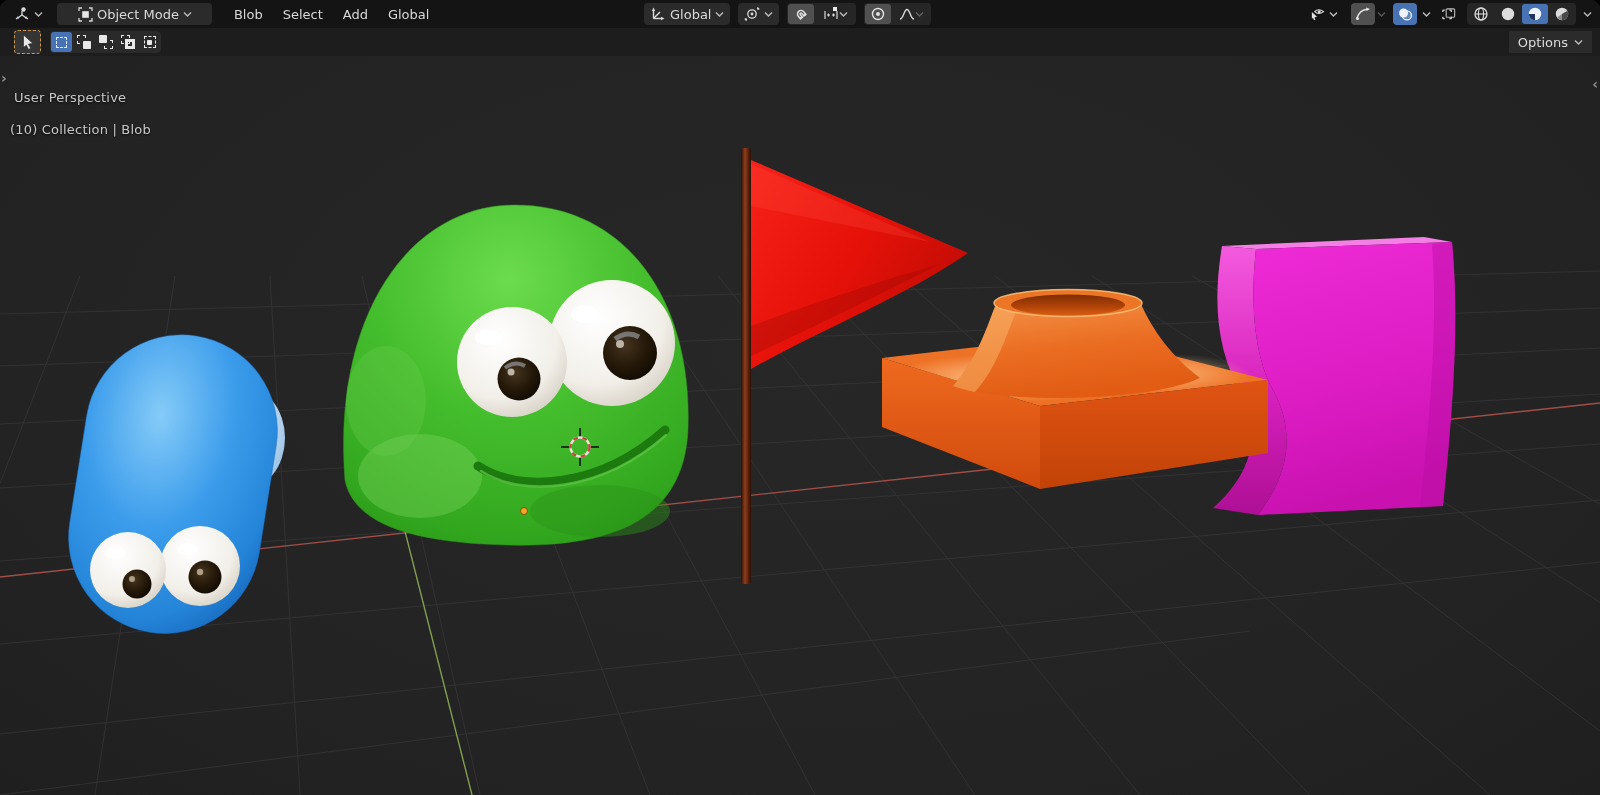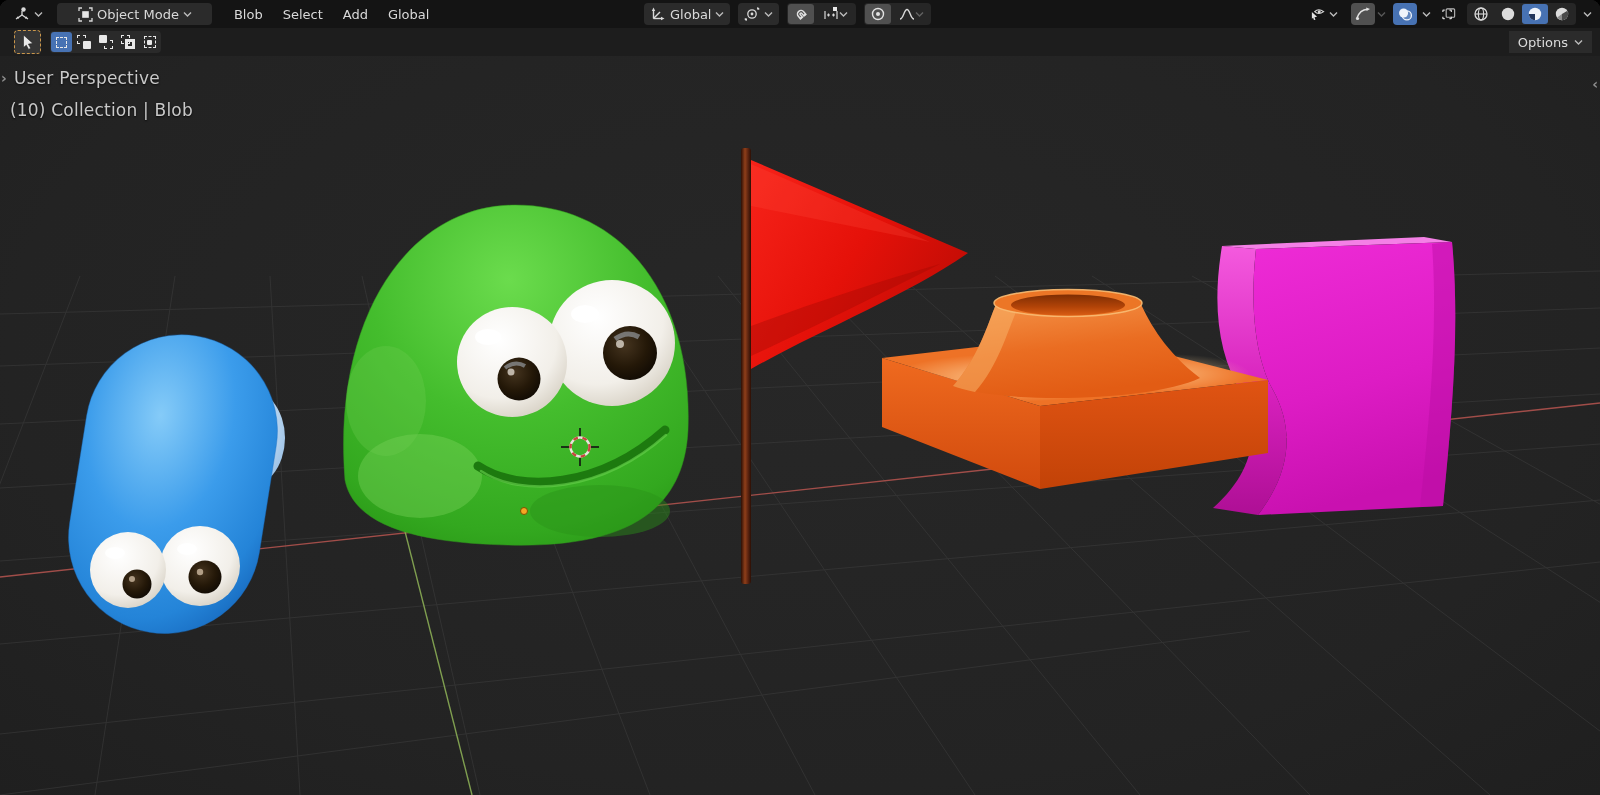--- a/index.html
+++ b/index.html
@@ -33,21 +33,21 @@
   .selmode.blue { background:#4772b3; }
   .dash-sq { width:11px; height:11px; border:1px dashed #e8e8e8; }
   .solid-sq { width:9px; height:9px; background:#e8e8e8; border-radius:1px; }
   .ring-sq { width:10px; height:10px; border:3px solid #e8e8e8; }
   .mini-wrap { position:relative; width:14px; height:14px; }
   .mini-wrap .a { position:absolute; }
   .options-btn { position:absolute; right:8px; top:3px; height:22px; display:flex; align-items:center; gap:6px; background:#2b2b2b; border-radius:0; padding:0 9px; color:#dcdcdc; font-size:13px; }
 
   
   .viewport { position:absolute; top:56px; left:0; width:1600px; height:739px; background:radial-gradient(ellipse at 50% 40%, #272727 0%, #232323 70%, #1f1f1f 100%); }
-  .vp-text { position:absolute; color:#c9c9c9; font-size:17px; text-shadow:0 1px 2px rgba(0,0,0,.8); letter-spacing:.2px; }
+  .vp-text { position:absolute; color:#c9c9c9; font-size:13px; text-shadow:0 1px 2px rgba(0,0,0,.8); letter-spacing:.2px;margin-top:22px; }
   .vp-line1 { left:14px; top:12px; }
   .vp-line2 { left:10px; top:44px; }
   .edge-chev { position:absolute; color:#8f8f8f; font-size:14px; font-weight:bold; }
   .edge-left { left:1px; top:14px; }
   .edge-right { right:2px; top:20px; }
   svg.scene { position:absolute; top:0; left:0; }
 </style>
 </head>
 <body>
 

